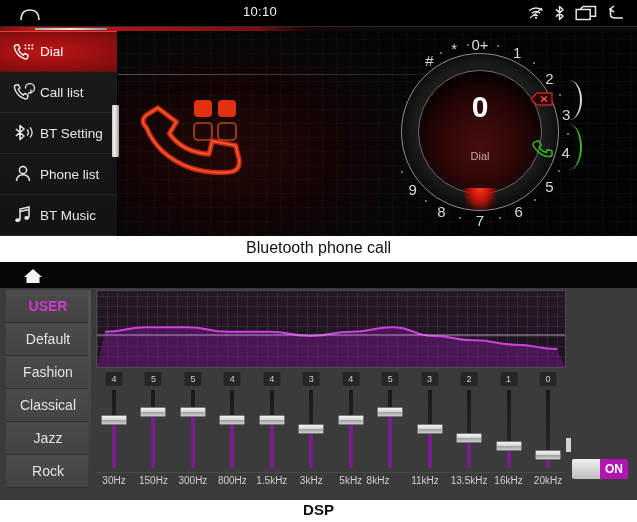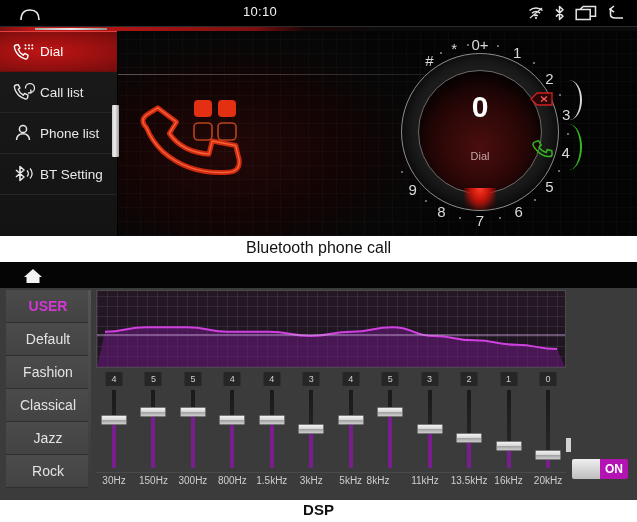--- a/index.html
+++ b/index.html
@@ -283,38 +283,49 @@
           <path d="M13.5 6.5 A4.5 4.5 0 1 1 18.5 10.5" fill="none" stroke="#e8e8e8" stroke-width="1.3"></path>
           <path d="M18.8 7.6 L18.9 10.8 L15.9 11" fill="none" stroke="#e8e8e8" stroke-width="1.3"></path>
         </svg>
       </span>
       <span class="lbl">Call list</span>
     </div>
 
     <div class="bt-item">
       <span class="ic">
         <svg width="23" height="20" viewBox="0 0 23 20">
-          <circle cx="11" cy="6" r="3.6" fill="none" stroke="#e8e8e8" stroke-width="1.5"></circle>
-          <path d="M4.5 17 Q5 10.8 11 10.8 Q17 10.8 17.5 17" fill="none" stroke="#e8e8e8" stroke-width="1.5"></path>
-        </svg>
-      </span>
-      <span class="lbl">Phone list</span>
+          <path d="M4 6 L12 13 L8 16.5 L8 2.5 L12 6 L4 13" fill="none" stroke="#e8e8e8" stroke-width="1.6" stroke-linejoin="round"></path>
+          <path d="M15 6.5 A4 4 0 0 1 15 12.5" fill="none" stroke="#e8e8e8" stroke-width="1.3"></path>
+          <path d="M18 4.5 A7 7 0 0 1 18 14.5" fill="none" stroke="#e8e8e8" stroke-width="1.3"></path>
+        </svg>
+      </span>
+      <span class="lbl">BT Setting</span>
     </div>
 
     <div class="bt-item">
       <span class="ic">
         <svg width="23" height="20" viewBox="0 0 23 20">
-          <path d="M4 6 L12 13 L8 16.5 L8 2.5 L12 6 L4 13" fill="none" stroke="#e8e8e8" stroke-width="1.6" stroke-linejoin="round"></path>
-          <path d="M15 6.5 A4 4 0 0 1 15 12.5" fill="none" stroke="#e8e8e8" stroke-width="1.3"></path>
-          <path d="M18 4.5 A7 7 0 0 1 18 14.5" fill="none" stroke="#e8e8e8" stroke-width="1.3"></path>
-        </svg>
-      </span>
-      <span class="lbl">BT Setting</span>
-    </div>
-
+          <circle cx="11" cy="6" r="3.6" fill="none" stroke="#e8e8e8" stroke-width="1.5"></circle>
+          <path d="M4.5 17 Q5 10.8 11 10.8 Q17 10.8 17.5 17" fill="none" stroke="#e8e8e8" stroke-width="1.5"></path>
+        </svg>
+      </span>
+      <span class="lbl">Phone list</span>
+    </div>
+
+    <div class="bt-item">
+      <span class="ic">
+        <svg width="23" height="20" viewBox="0 0 23 20">
+          <path d="M8 15 L8 4 L17 2 L17 12.6" fill="none" stroke="#e8e8e8" stroke-width="1.5"></path>
+          <path d="M8 6.6 L17 4.6" fill="none" stroke="#e8e8e8" stroke-width="1.5"></path>
+          <ellipse cx="5.7" cy="15.2" rx="2.4" ry="1.9" fill="#e8e8e8"></ellipse>
+          <ellipse cx="14.7" cy="12.9" rx="2.4" ry="1.9" fill="#e8e8e8"></ellipse>
+        </svg>
+      </span>
+      <span class="lbl">BT Music</span>
+    </div>
   </div>
   <div class="side-handle"></div>
 
   <div class="bigphone">
     <svg width="110" height="108" viewBox="0 0 110 108">
       <g transform="rotate(-22 55 54)">
         <path d="M18 16 Q14 6 24 4 L36 2 L48 22 L37 30 Q42 52 66 64 L74 53 L94 66 L92 80 Q89 92 77 88 Q40 76 24 44 Q18 30 18 16 Z" fill="none" stroke="#d62b10" stroke-width="5" stroke-linejoin="round" opacity=".95"></path>
         <path d="M18 16 Q14 6 24 4 L36 2 L48 22 L37 30 Q42 52 66 64 L74 53 L94 66 L92 80 Q89 92 77 88 Q40 76 24 44 Q18 30 18 16 Z" fill="none" stroke="#ff6a3d" stroke-width="1.4" stroke-linejoin="round" opacity=".85"></path>
       </g>
     </svg>

